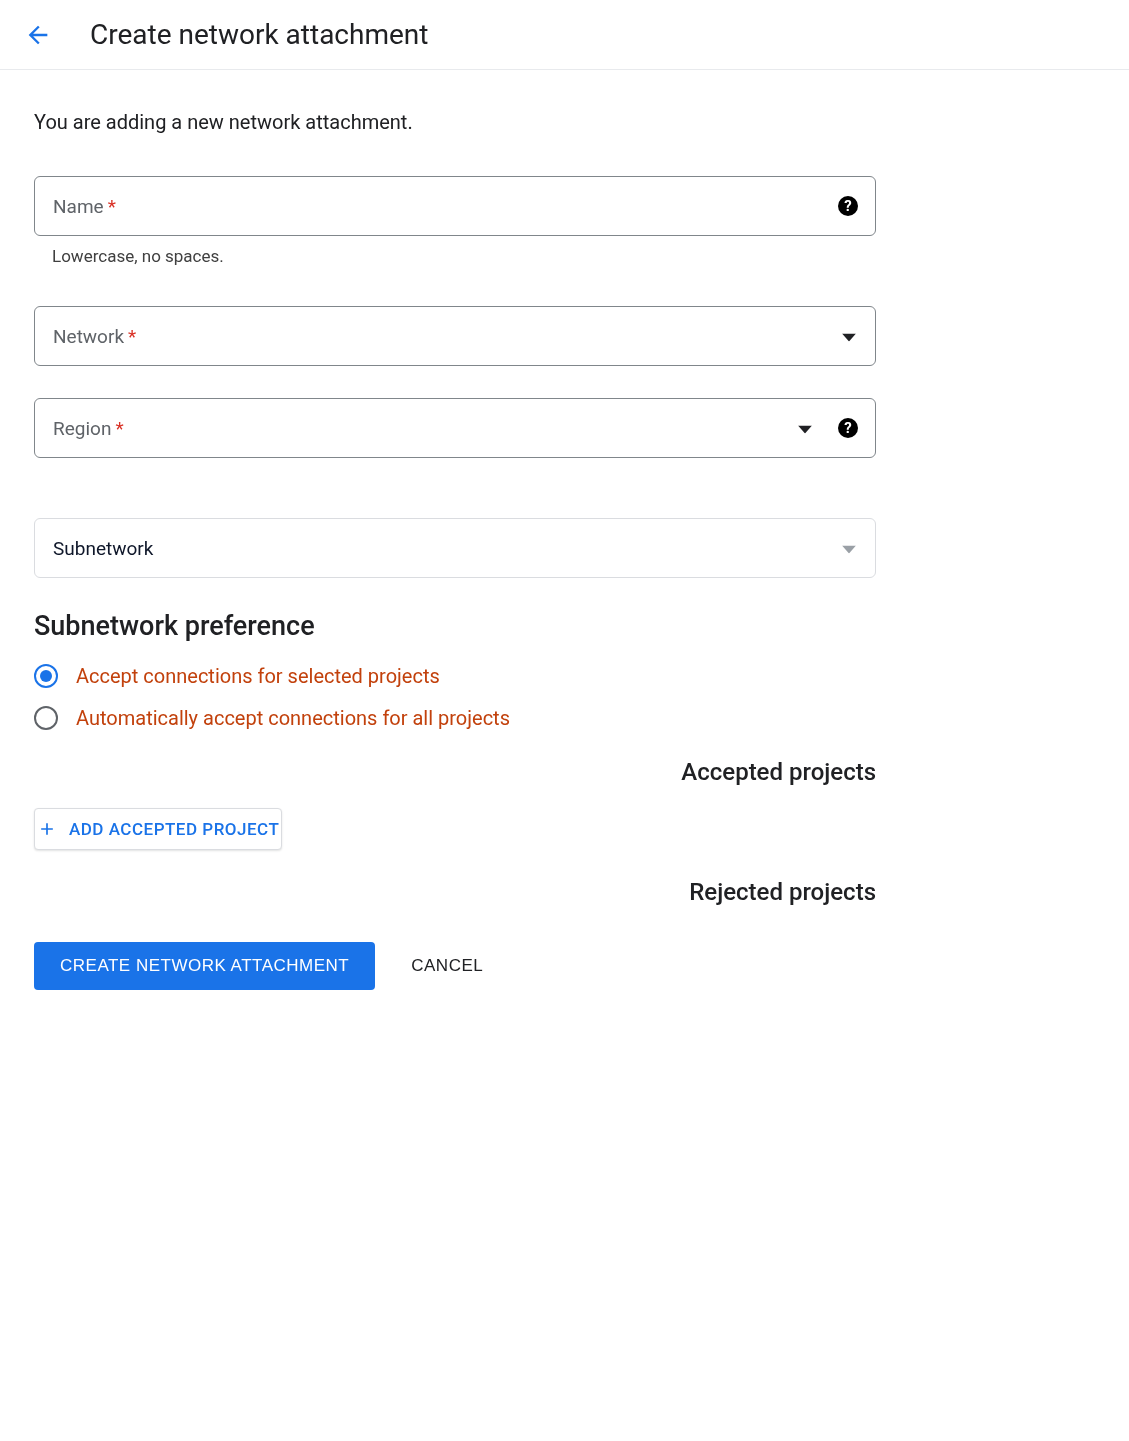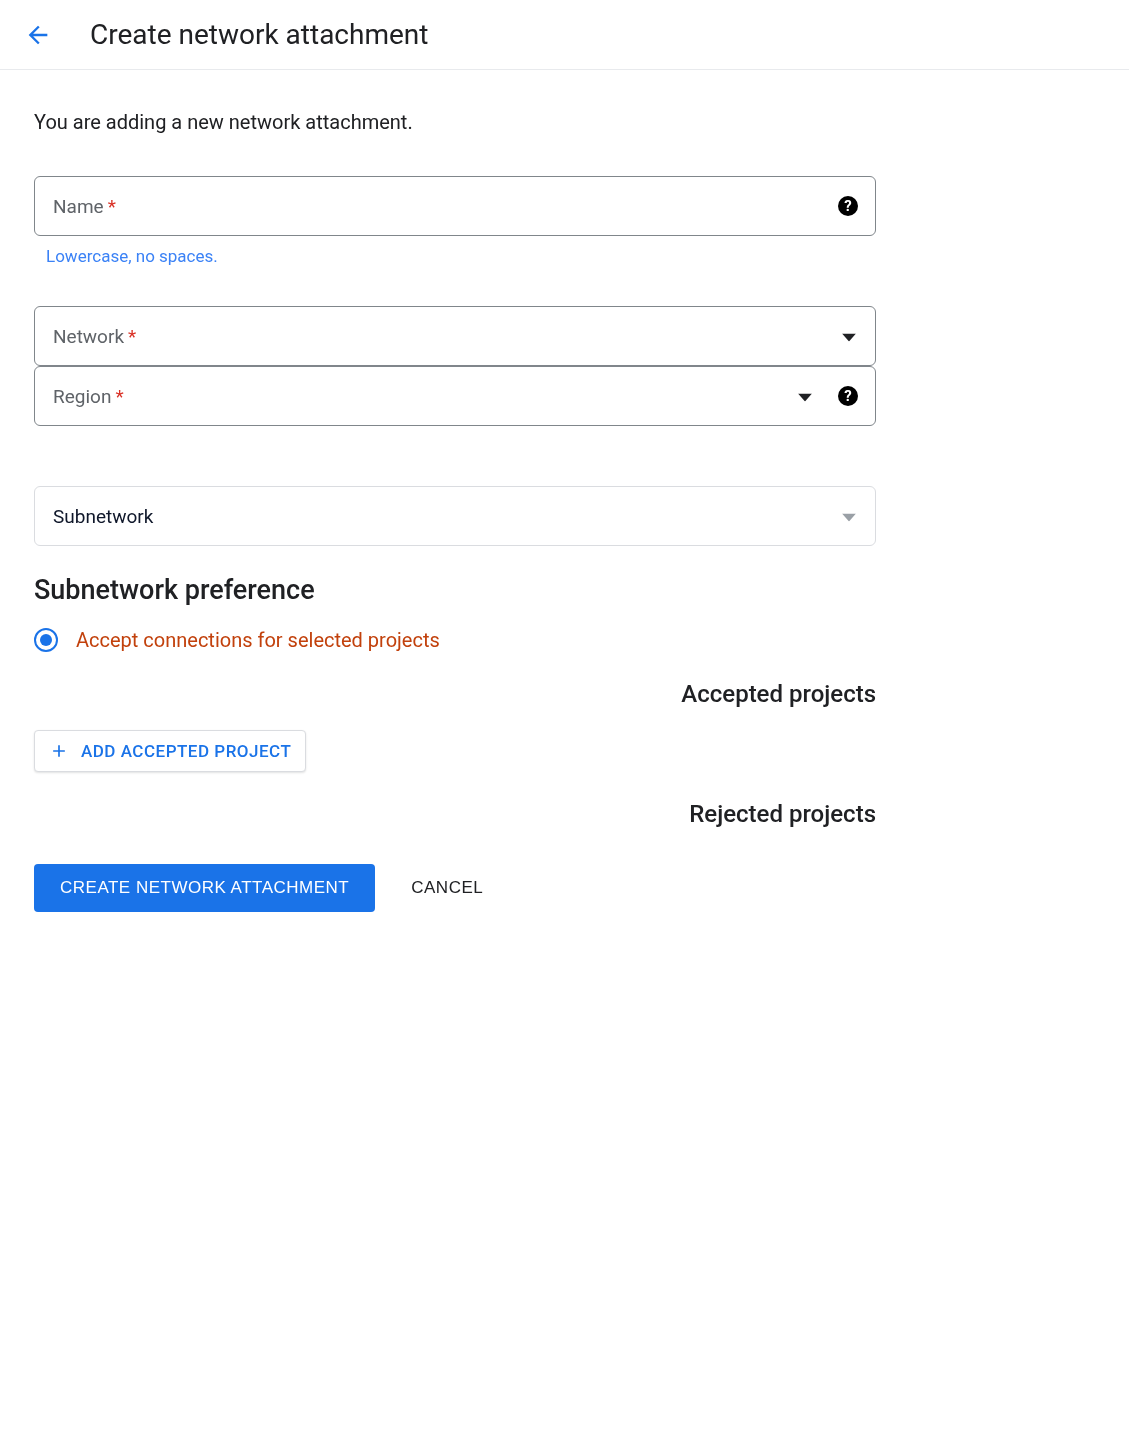--- a/index.html
+++ b/index.html
@@ -29,20 +29,21 @@
     padding: 40px 34px;
     max-width: 910px;
   }
   .intro {
     font-size: 20px;
     color: #202124;
     margin-bottom: 42px;
   }
   .field-wrap {
     position: relative;
+    margin-bottom: 32px;
   }
   .field {
     width: 100%;
     border: 1px solid #80868b;
     border-radius: 6px;
     height: 60px;
     padding: 0 54px 0 18px;
     display: flex;
     align-items: center;
     background: #fff;
@@ -67,23 +68,23 @@
   }
   .dropdown-icon {
     position: absolute;
     right: 20px;
     top: 50%;
     transform: translateY(-50%);
   }
   .dropdown-icon.with-help { right: 64px; }
   .hint {
     font-size: 17px;
-    color: #3b82f6;
+    color: #404040;
     margin-top: 10px;
-    margin-left: 12px;
+    margin-left: 18px;
   }
   .section-title {
     font-size: 27px;
     font-weight: 500;
     margin-top: 28px;
     margin-bottom: 22px;
   }
   .sub-title {
     font-size: 24px;
     font-weight: 500;
@@ -115,21 +116,21 @@
     width: 12px; height: 12px;
     background: #1a73e8;
     border-radius: 50%;
   }
   .radio-label { font-size: 20px; color: #c2410c; }
   .add-btn {
     display: inline-flex;
     align-items: center;
     border: 1px solid #dadce0;
     border-radius: 4px;
-    padding: 10px 14px;
+    padding: 10px 2px;
     background: #fff;
     cursor: pointer;
     box-shadow: 0 1px 2px rgba(60,64,67,0.15);
   }
   .add-btn span.label {
     color: #1a73e8;
     font-size: 17px;
     font-weight: 500;
     letter-spacing: 0.5px;
     margin-left: 12px;
@@ -232,20 +233,24 @@
     </div>
   </div>
 
   
   <h2 class="section-title">Subnetwork preference</h2>
   <div class="radio-group">
     <div class="radio-row">
       <div class="radio selected"></div>
       <span class="radio-label">Accept connections for selected projects</span>
     </div>
+    <div class="radio-row">
+      <div class="radio"></div>
+      <span class="radio-label">Automatically accept connections for all projects</span>
+    </div>
   </div>
 
   
   <h3 class="sub-title">Accepted projects</h3>
   <div class="add-btn">
     <svg width="20" height="20" viewBox="0 0 24 24">
         <path fill="#1a73e8" d="M19 13h-6v6h-2v-6H5v-2h6V5h2v6h6z"></path>
       </svg>
     <span class="label">ADD ACCEPTED PROJECT</span>
   </div>

